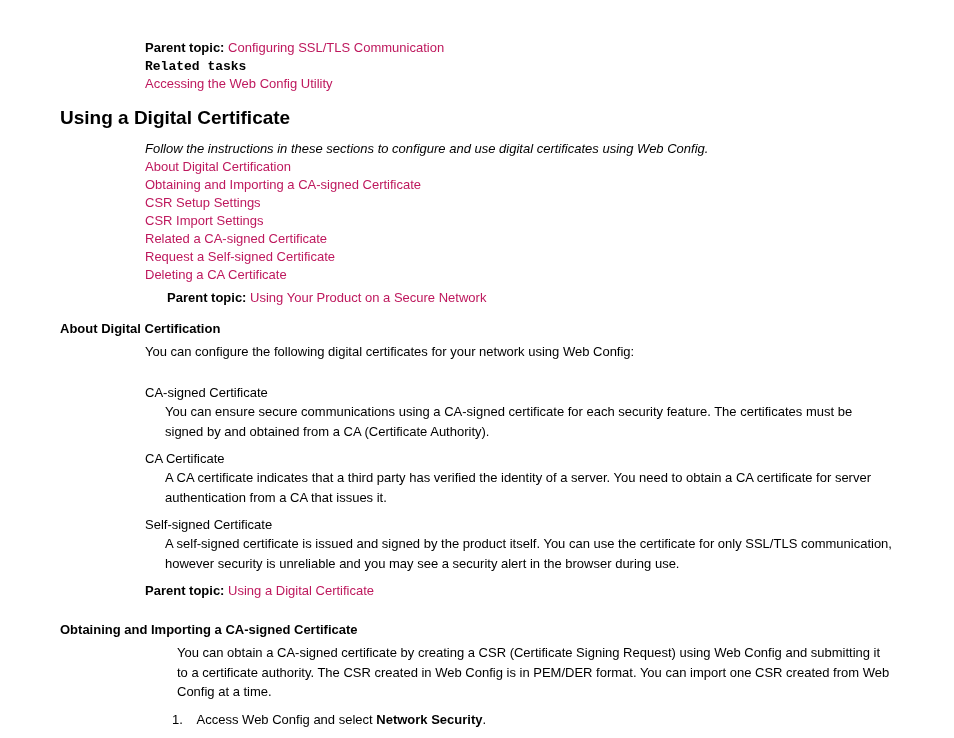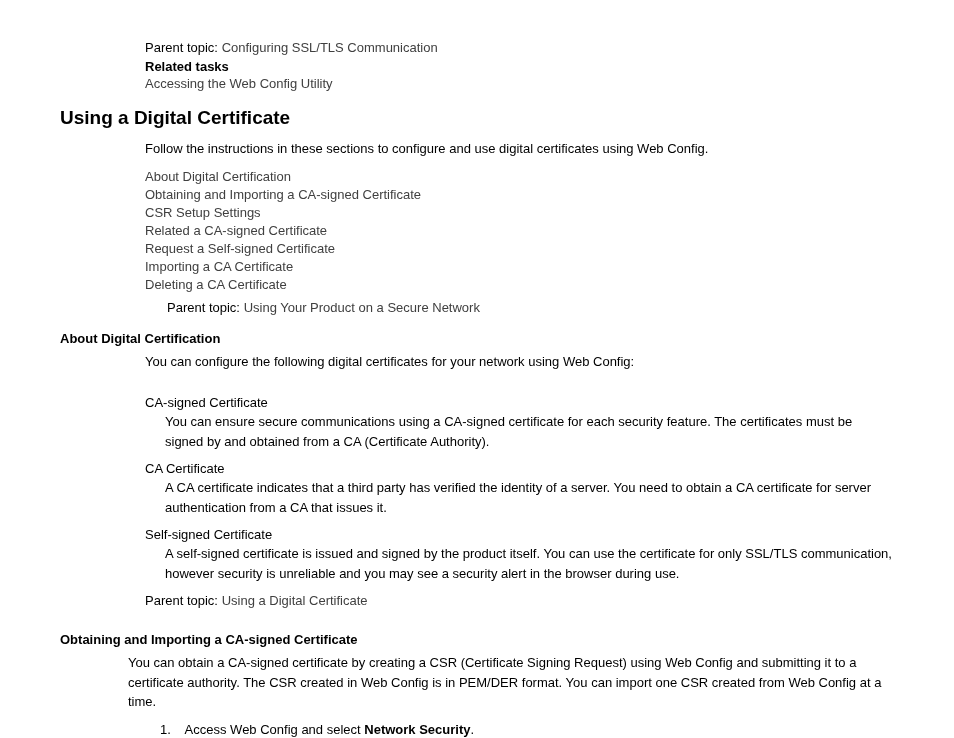--- a/index.html
+++ b/index.html
@@ -17,44 +17,45 @@
       padding: 40px 60px 40px 60px;
     }
     .page-container {
       max-width: 840px;
       margin: 0 auto;
     }
     .parent-topic-line {
       margin-bottom: 4px;
     }
     .label-bold {
-      font-weight: normal;
+      font-weight: bold;
     }
     .link {
-      color: #404040;
+      color: #be185d;
       text-decoration: none;
       cursor: pointer;
     }
     .related-tasks {
       font-weight: bold;
       margin-bottom: 2px;
+      font-family: Liberation Mono, monospace;
     }
     .related-tasks-link {
       margin-bottom: 16px;
     }
     h1.section-heading {
       font-size: 19px;
       font-weight: bold;
       margin-bottom: 10px;
       margin-top: 10px;
     }
     .intro-text {
       margin-left: 85px;
-      margin-bottom: 10px;
       line-height: 1.5;
+      font-style: italic;
     }
     .toc-links {
       margin-left: 85px;
       margin-bottom: 8px;
     }
     .toc-links a {
       display: block;
       margin-bottom: 3px;
     }
     .parent-topic-section {
@@ -86,31 +87,32 @@
     }
     .cert-types-container {
       margin-left: 85px;
       margin-bottom: 10px;
     }
     .parent-topic-sub {
       margin-left: 85px;
       margin-bottom: 24px;
     }
     .obtaining-content {
-      margin-left: 68px;
+      margin-left: 117px;
       margin-bottom: 8px;
       line-height: 1.5;
     }
     .step-list {
       margin-left: 100px;
       margin-bottom: 8px;
     }
     .step-item {
       margin-bottom: 4px;
       line-height: 1.5;
+      margin-left: 12px;
     }
     .top-section {
       margin-left: 85px;
     }
   </style>
 </head>
 <body>
 
 <div class="page-container">
 
@@ -126,23 +128,23 @@
   </div>
 
   <h1 class="section-heading">Using a Digital Certificate</h1>
 
   <div class="intro-text">Follow the instructions in these sections to configure and use digital certificates using Web Config.</div>
 
   <div class="toc-links">
     <a class="link" href="#">About Digital Certification</a>
     <a class="link" href="#">Obtaining and Importing a CA-signed Certificate</a>
     <a class="link" href="#">CSR Setup Settings</a>
+    <a class="link" href="#">CSR Import Settings</a>
     <a class="link" href="#">Related a CA-signed Certificate</a>
     <a class="link" href="#">Request a Self-signed Certificate</a>
-    <a class="link" href="#">Importing a CA Certificate</a>
     <a class="link" href="#">Deleting a CA Certificate</a>
   </div>
 
   <div class="parent-topic-section">
     <span class="label-bold">Parent topic:</span>
     <a class="link" href="#">Using Your Product on a Secure Network</a>
   </div>
 
   <h2 class="subsection-heading">About Digital Certification</h2>
 

